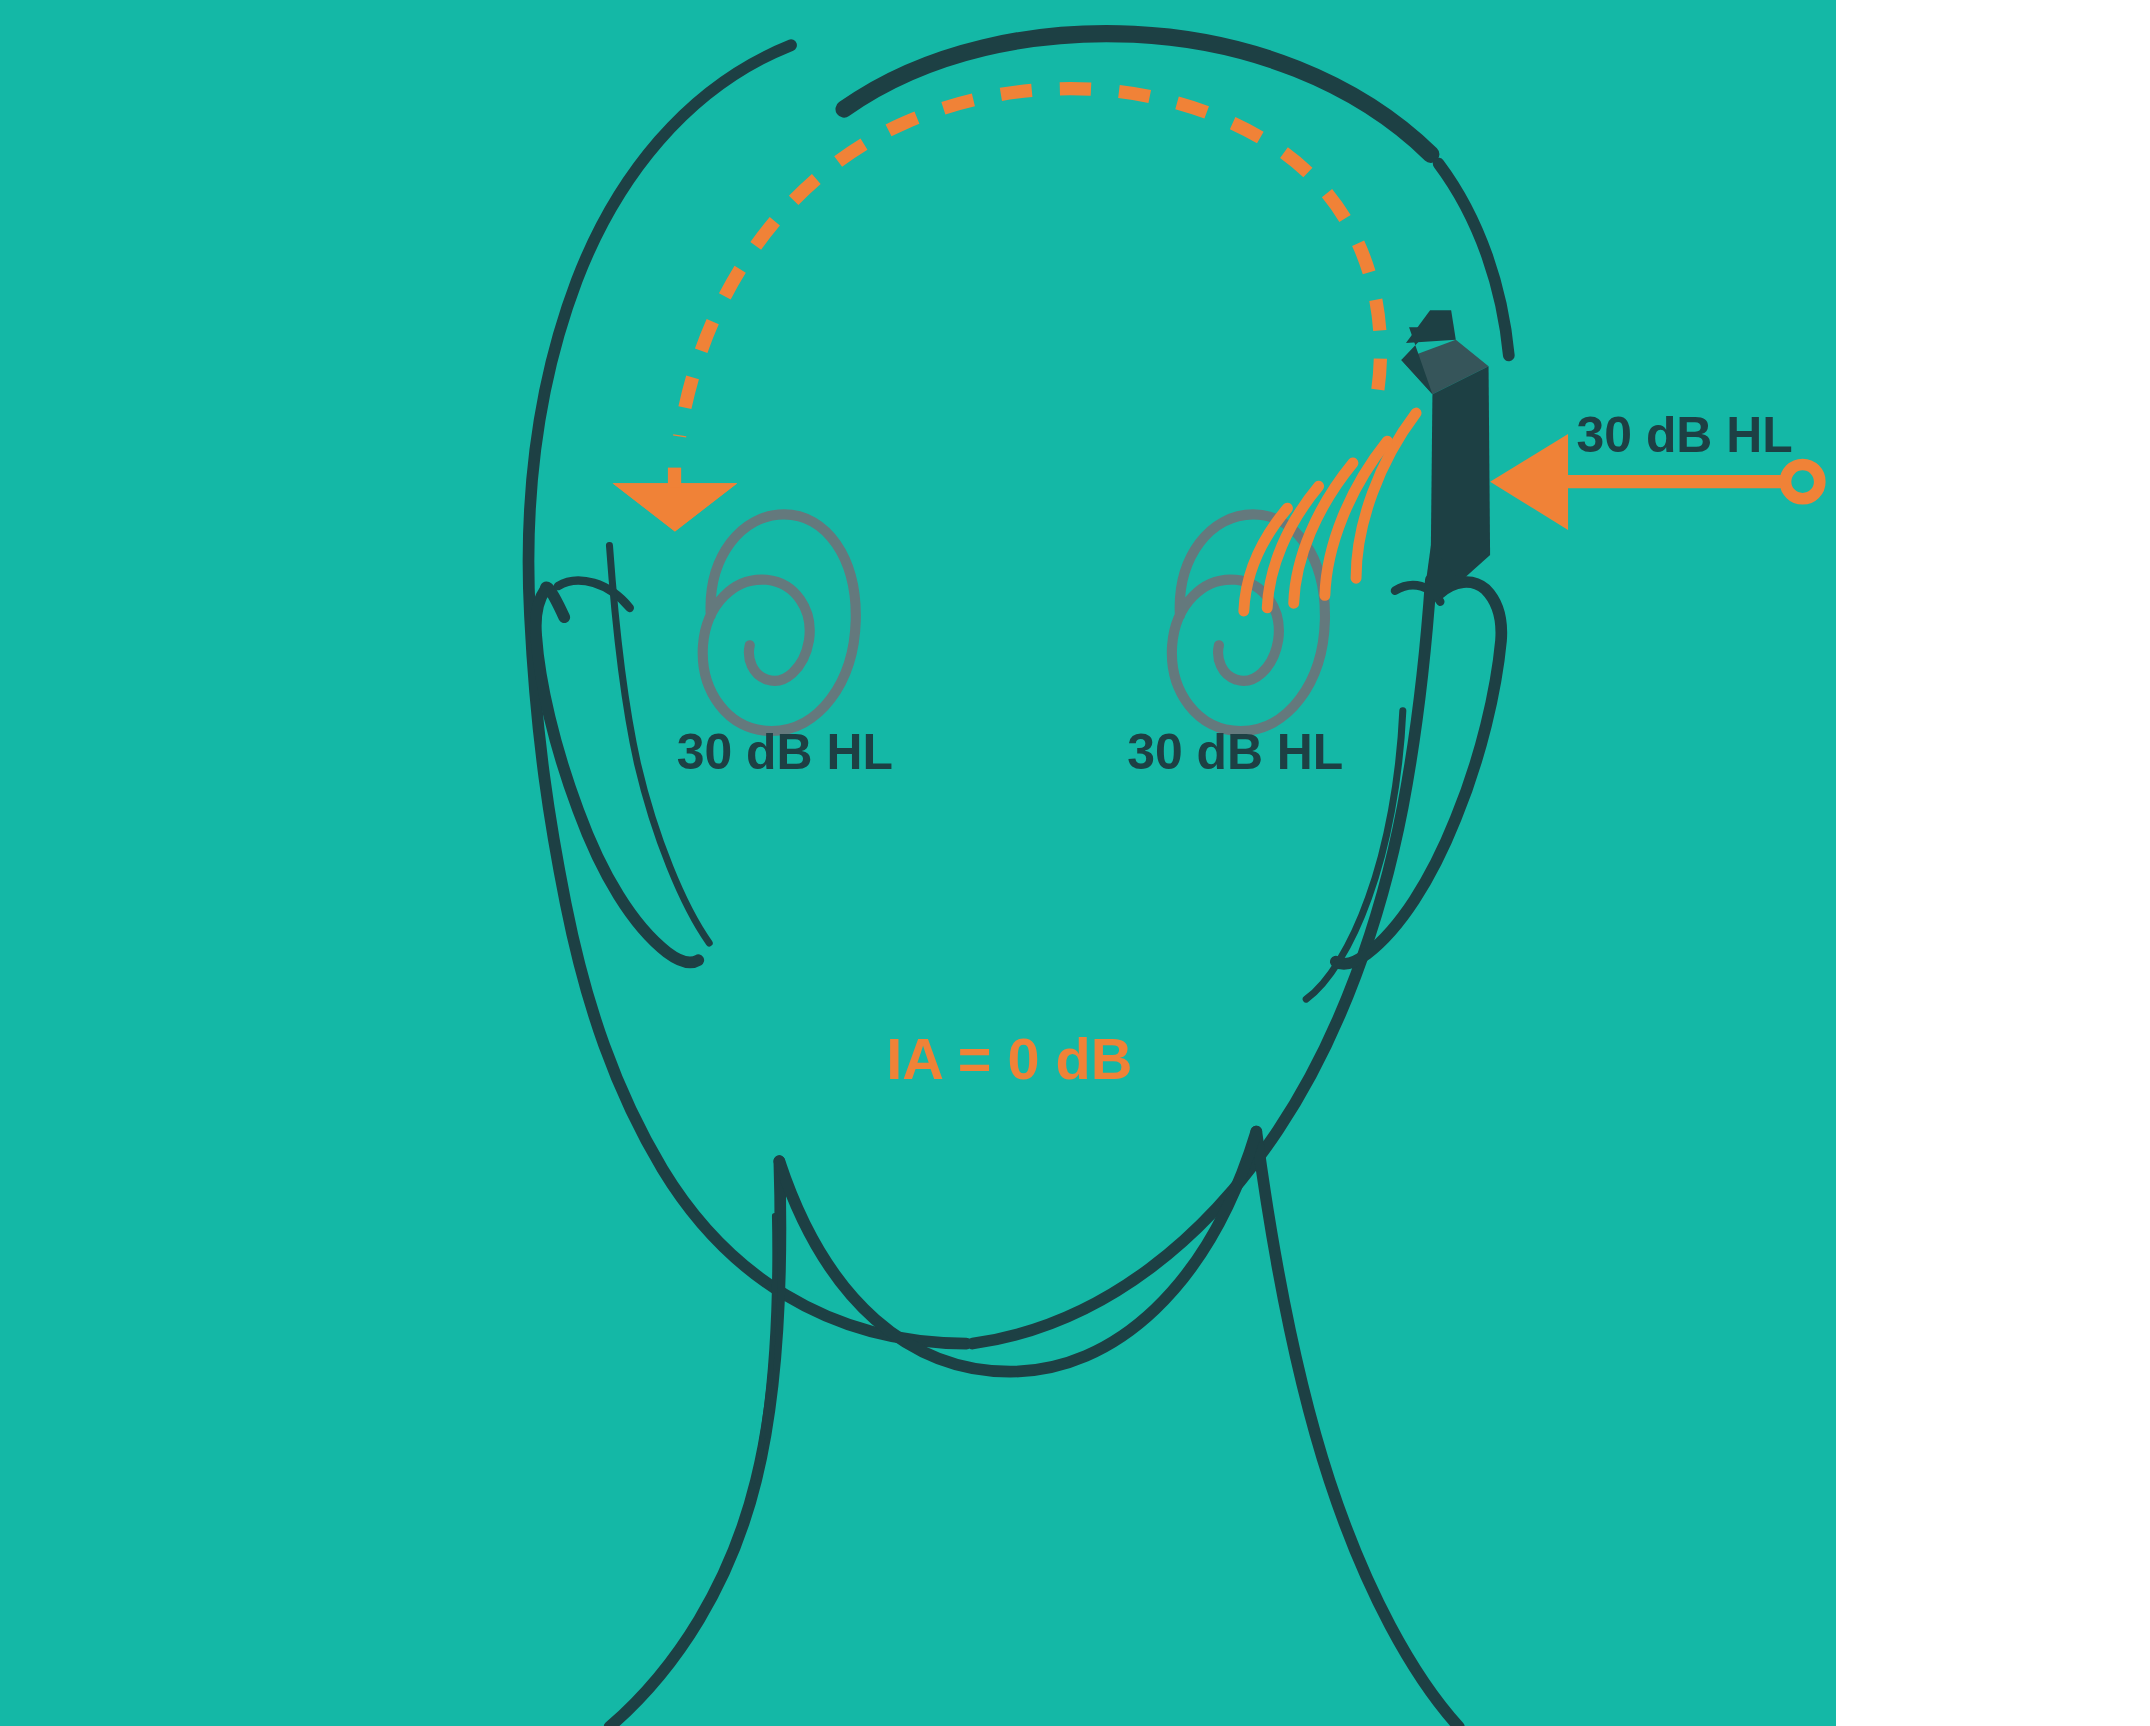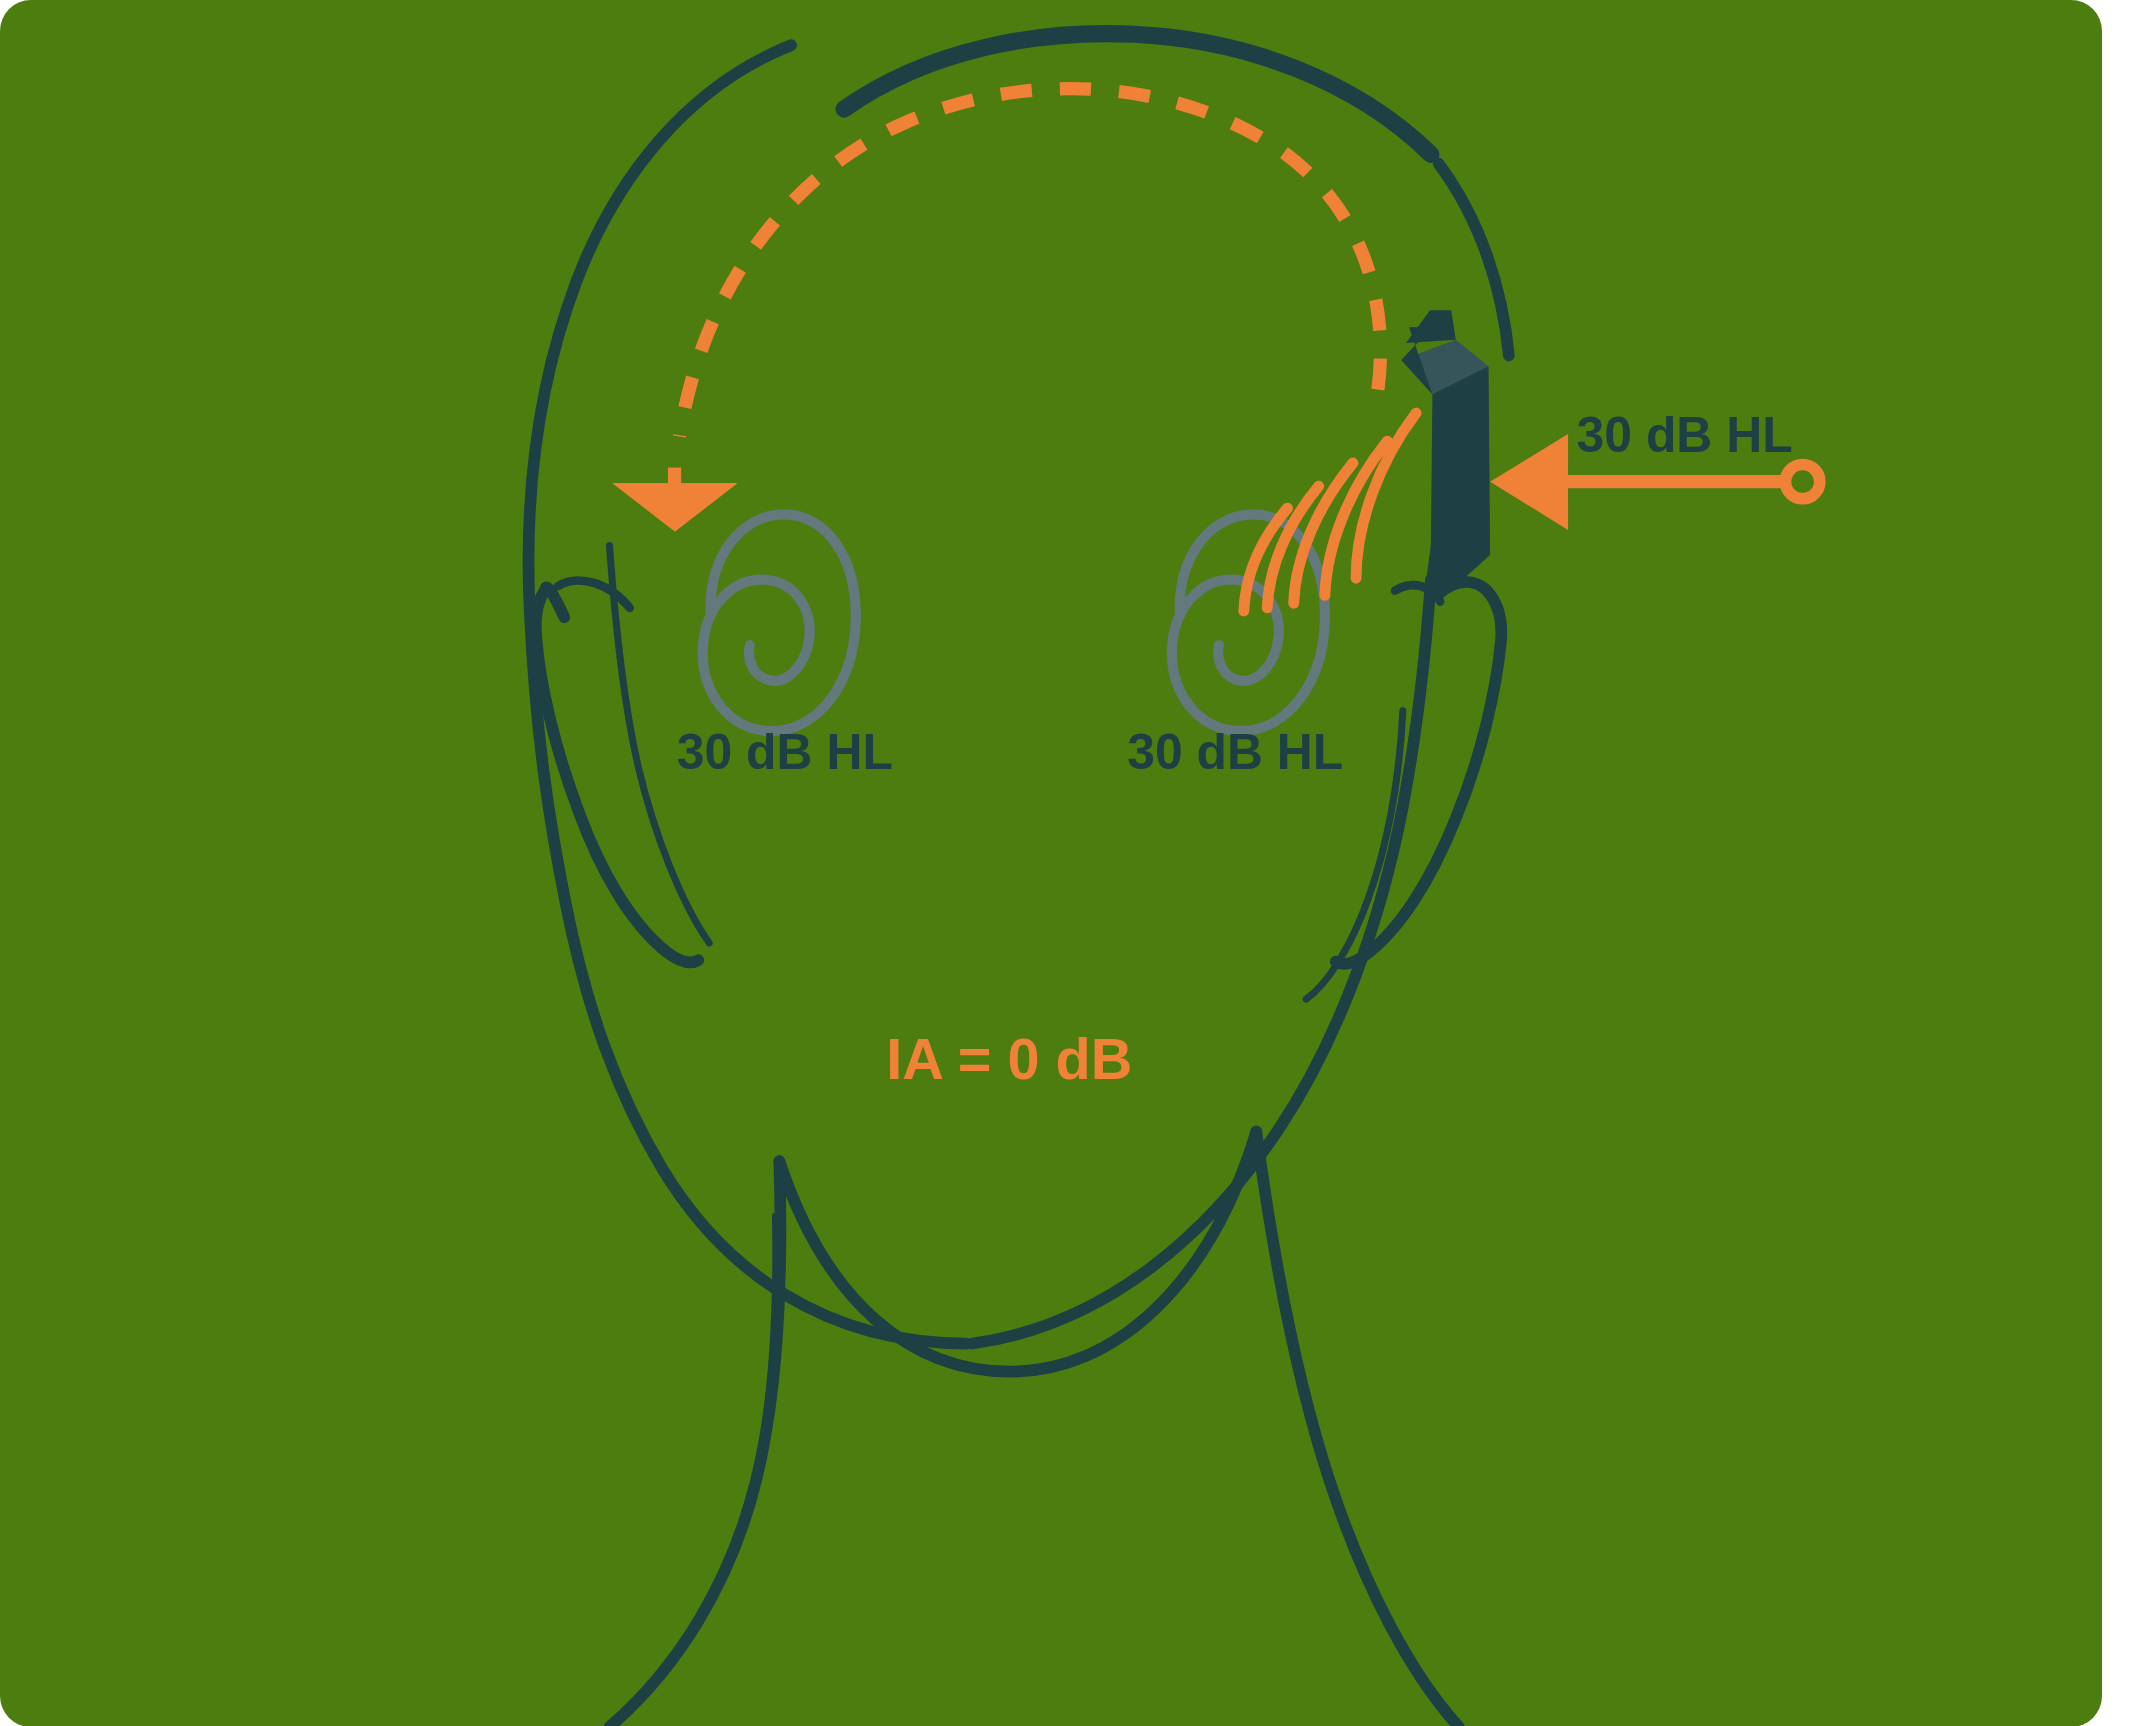--- a/index.html
+++ b/index.html
@@ -9,24 +9,23 @@
     background: #ffffff;
   }
   body {
     width: 2151px;
     height: 1727px;
     overflow: hidden;
     font-family: "Liberation Sans", sans-serif;
   }
   #stage {
     position: relative;
-    width: 2102px;
+    width: 1836px;
     height: 1727px;
-    background: #4d7c0f;
-    border-radius: 31px;
+    background: #14b8a6;
   }
   #figure {
     position: absolute;
     left: 0;
     top: 0;
     width: 2151px;
     height: 1727px;
     display: block;
   }
   .dia-label {

